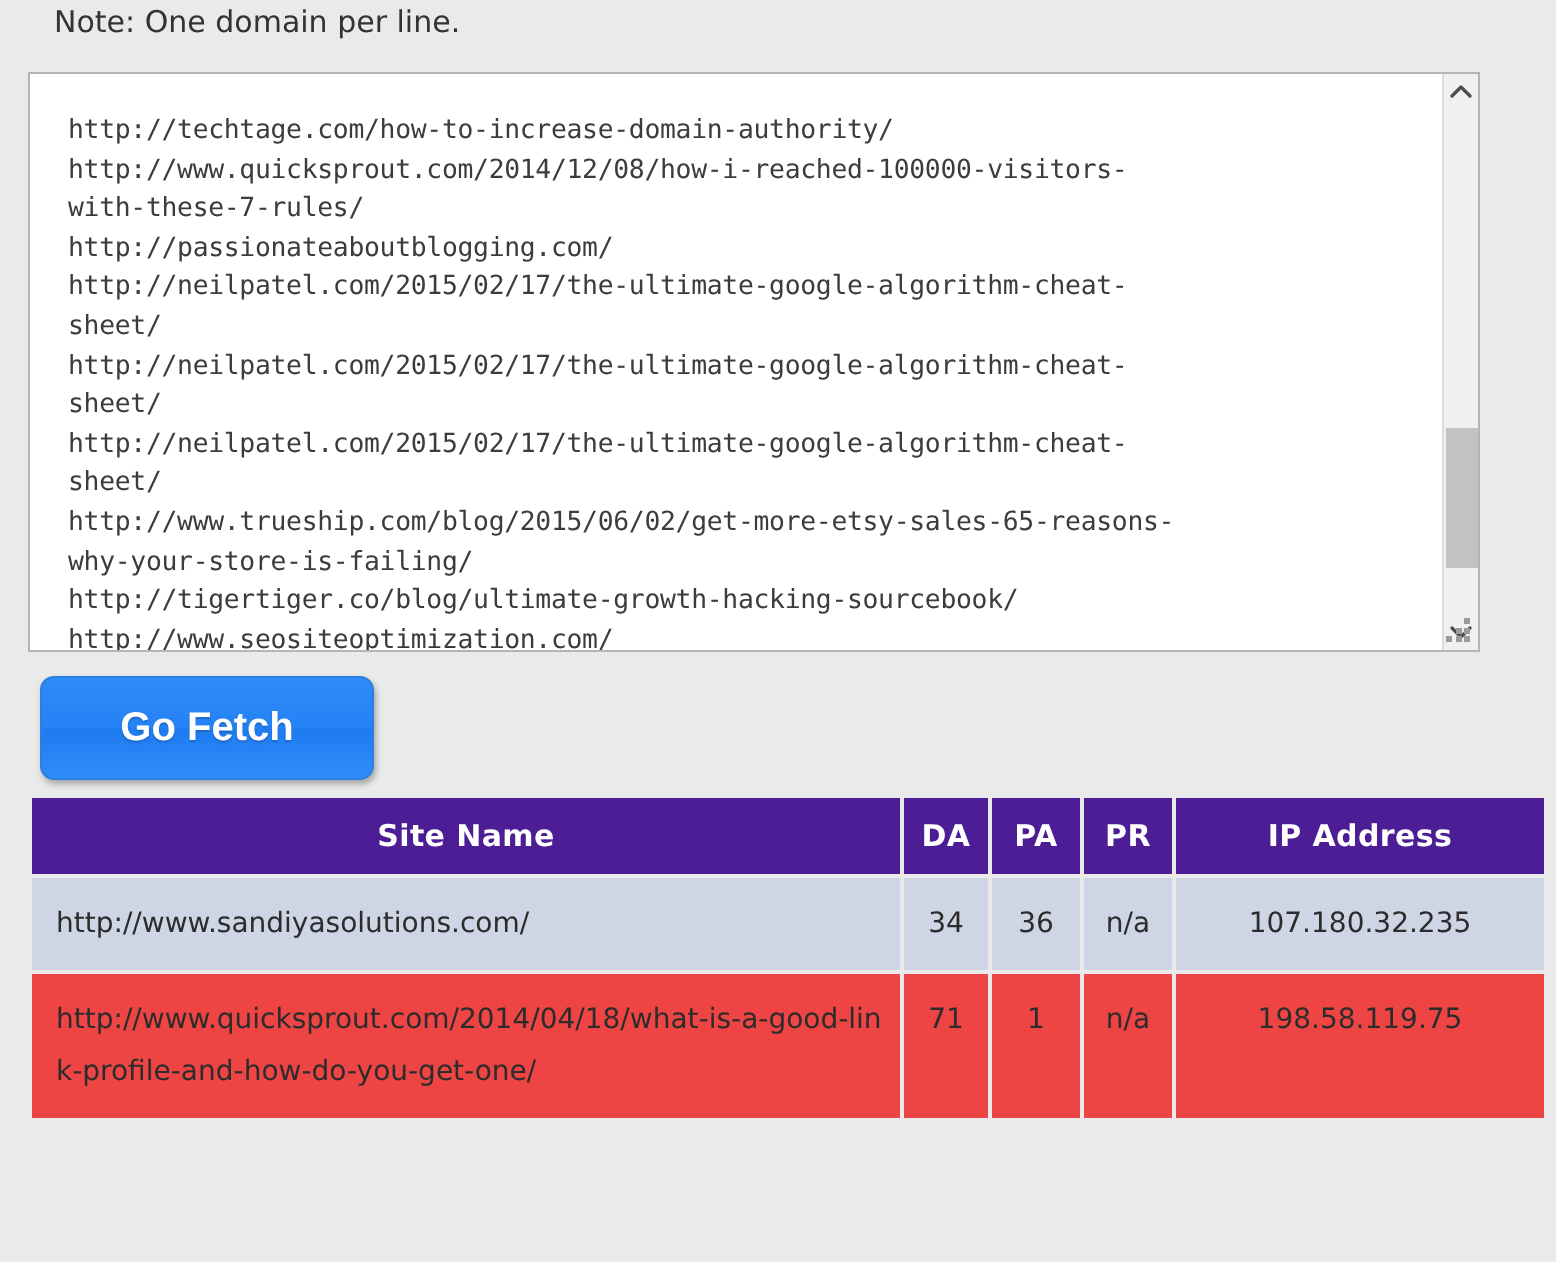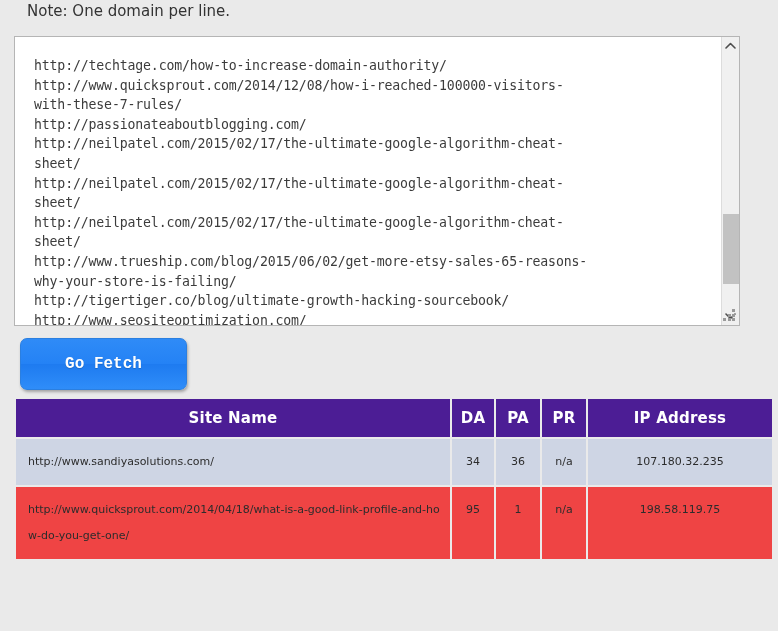--- a/index.html
+++ b/index.html
@@ -105,22 +105,22 @@
   .btn-fetch {
     position: absolute;
     left: 20px;
     top: 338px;
     width: 167px;
     height: 52px;
     border: 1px solid #2b7fe0;
     border-radius: 7px;
     background: linear-gradient(to bottom, #2f8bf7 0%, #2482f5 50%, #1e7bf0 51%, #2f8df9 100%);
     color: #ffffff;
-    font-family: Liberation Mono, monospace;
-    font-size: 16px;
+    font-family: Liberation Sans, sans-serif;
+    font-size: 20px;
     font-weight: bold;
     text-align: center;
     line-height: 50px;
     box-shadow: 1px 2px 3px rgba(0,0,0,0.30);
     box-sizing: border-box;
     text-shadow: 0 1px 1px rgba(0,0,0,0.18);
     cursor: pointer;
     padding: 0;
   }
 
@@ -140,21 +140,21 @@
     color: #ffffff;
     font-size: 15px;
     font-weight: bold;
     height: 38px;
     padding: 0 4px;
     text-align: center;
     border: 0;
     letter-spacing: 0.2px;
   }
   .tbl td {
-    font-size: 11px;
+    font-size: 14px;
     color: #2c2c2c;
     padding: 10px 6px;
     vertical-align: top;
     border: 0;
     line-height: 26px;
   }
   .tbl tr.odd td { background: #ced5e4; }
   .tbl tr.even td { background: #ef4444; }
   .c-site  { text-align: left; padding-left: 12px !important; word-break: break-all; }
   .c-num   { text-align: center; margin-left: 48px; }
@@ -229,21 +229,21 @@
     <tbody>
       <tr class="odd">
         <td class="c-site">http://www.sandiyasolutions.com/</td>
         <td class="c-num">34</td>
         <td class="c-num">36</td>
         <td class="c-num">n/a</td>
         <td class="c-ip">107.180.32.235</td>
       </tr>
       <tr class="even">
         <td class="c-site">http://www.quicksprout.com/2014/04/18/what-is-a-good-link-profile-and-how-do-you-get-one/</td>
-        <td class="c-num">95</td>
+        <td class="c-num">71</td>
         <td class="c-num">1</td>
         <td class="c-num">n/a</td>
         <td class="c-ip">198.58.119.75</td>
       </tr>
     </tbody>
   </table>
 
 </div>
 
 </body></html>

